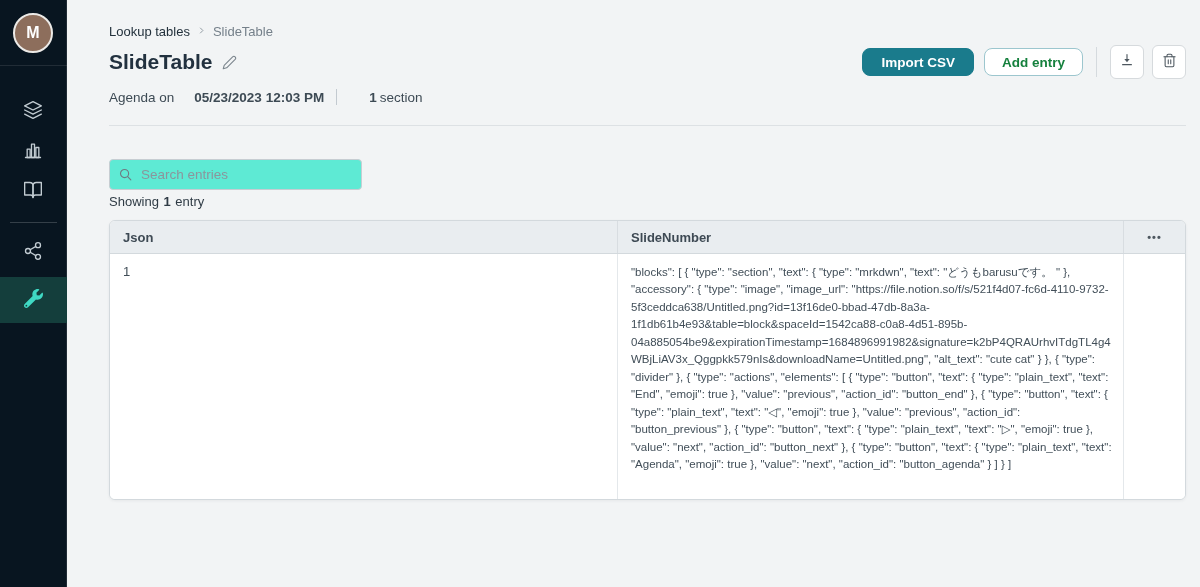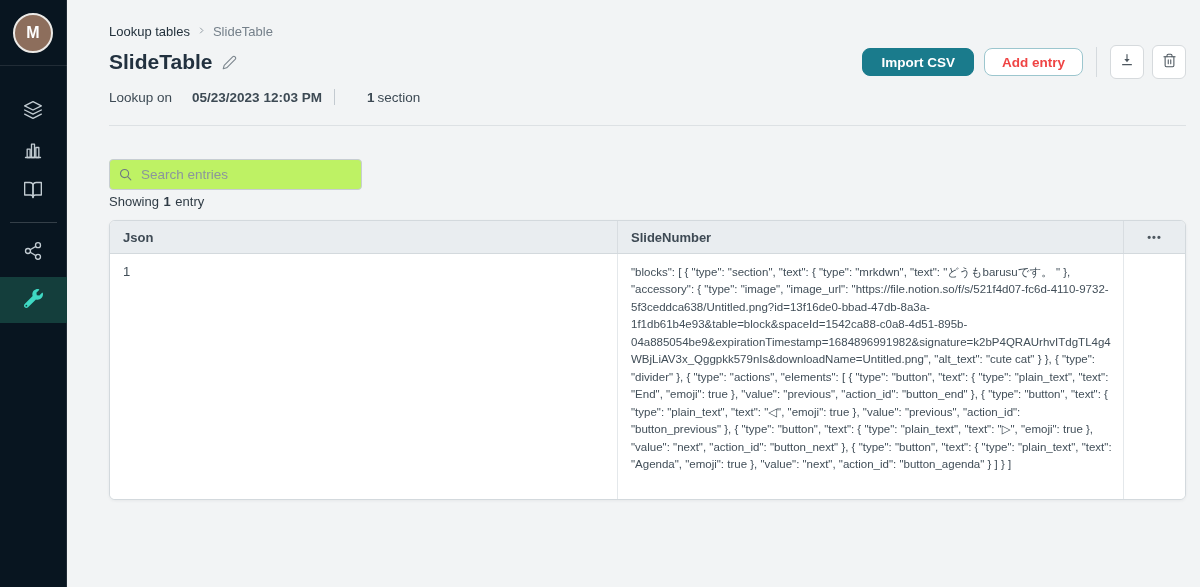--- a/index.html
+++ b/index.html
@@ -53,21 +53,21 @@
   .edit-icon { margin-left:10px; cursor:pointer; display:flex; }
   .edit-icon svg { stroke:#7a848c; fill:none; stroke-width:1.7; stroke-linecap:round; stroke-linejoin:round; }
 
   .actions { margin-left:auto; display:flex; align-items:center; }
   .btn {
     height:28px; border-radius:8px; font-size:13.5px; font-weight:bold;
     display:flex; align-items:center; justify-content:center;
     cursor:pointer; font-family:Liberation Sans, sans-serif;
   }
   .btn-primary { background:#1a7b8c; color:#ffffff; border:1px solid #1a7b8c; padding:0 18px; }
-  .btn-outline { background:#ffffff; color:#ef4444; border:1px solid #9cc6ce; padding:0 17px; margin-left:10px; }
+  .btn-outline { background:#ffffff; color:#15803d; border:1px solid #9cc6ce; padding:0 17px; margin-left:10px; }
   .action-sep { width:1px; height:30px; background:#d5dade; margin:0 13px; }
   .icon-btn {
     width:34px; height:34px; background:#ffffff; border:1px solid #d6dadd; border-radius:6px;
     display:flex; align-items:center; justify-content:center; cursor:pointer;
   }
   .icon-btn + .icon-btn { margin-left:8px; }
   .icon-btn svg { stroke:#4d575f; fill:none; stroke-width:1.7; stroke-linecap:round; stroke-linejoin:round; }
 
   .updated-row { margin-top:10px; font-size:13.5px; color:#3d4a54; display:flex; align-items:center; }
   .updated-row b { margin-left:20px; }
@@ -75,21 +75,21 @@
   .entries b { margin-right:3px; }
 
   .header-divider { margin-top:20px; height:1px; background:#dde1e4; }
 
   
   .search-wrap { margin-top:33px; position:relative; width:253px; }
   .search-wrap svg { position:absolute; left:9px; top:8px; stroke:#6f7a83; fill:none; stroke-width:1.8; stroke-linecap:round; }
   .search-input {
     width:253px; height:31px; border:1px solid #c7cdd2; border-radius:4px;
     padding:0 10px 0 31px; font-size:13.5px; color:#3d4a54; outline:none;
-    font-family:inherit; background:#bef264;
+    font-family:inherit; background:#5eead4;
   }
   .search-input::placeholder { color:#8b959c; }
   .showing { margin-top:4px; font-size:13px; color:#2f3b45; }
   .showing b { margin:0 1px; }
 
   
   .table-card {
     margin-top:11px; background:#ffffff;
     border:1px solid #d3d9dd; border-radius:6px; overflow:hidden;
     box-shadow:0 1px 3px rgba(30,40,50,0.06);
@@ -214,21 +214,21 @@
             <path d="M19 6v14a2 2 0 0 1-2 2H7a2 2 0 0 1-2-2V6m3 0V4a2 2 0 0 1 2-2h4a2 2 0 0 1 2 2v2"></path>
             <line x1="10" y1="11" x2="10" y2="17"></line>
             <line x1="14" y1="11" x2="14" y2="17"></line>
           </svg>
         </span>
       </div>
     </div>
   </div>
 
   <div class="updated-row">
-    <span>Lookup on</span>
+    <span>Agenda on</span>
     <b>05/23/2023 12:03 PM</b>
     <div class="meta-sep"></div>
     <span class="entries"><b>1</b><span>section</span></span>
   </div>
 
   <div class="header-divider"></div>
 
   <div class="search-wrap">
     <span>
       <svg width="15" height="15" viewBox="0 0 24 24">

